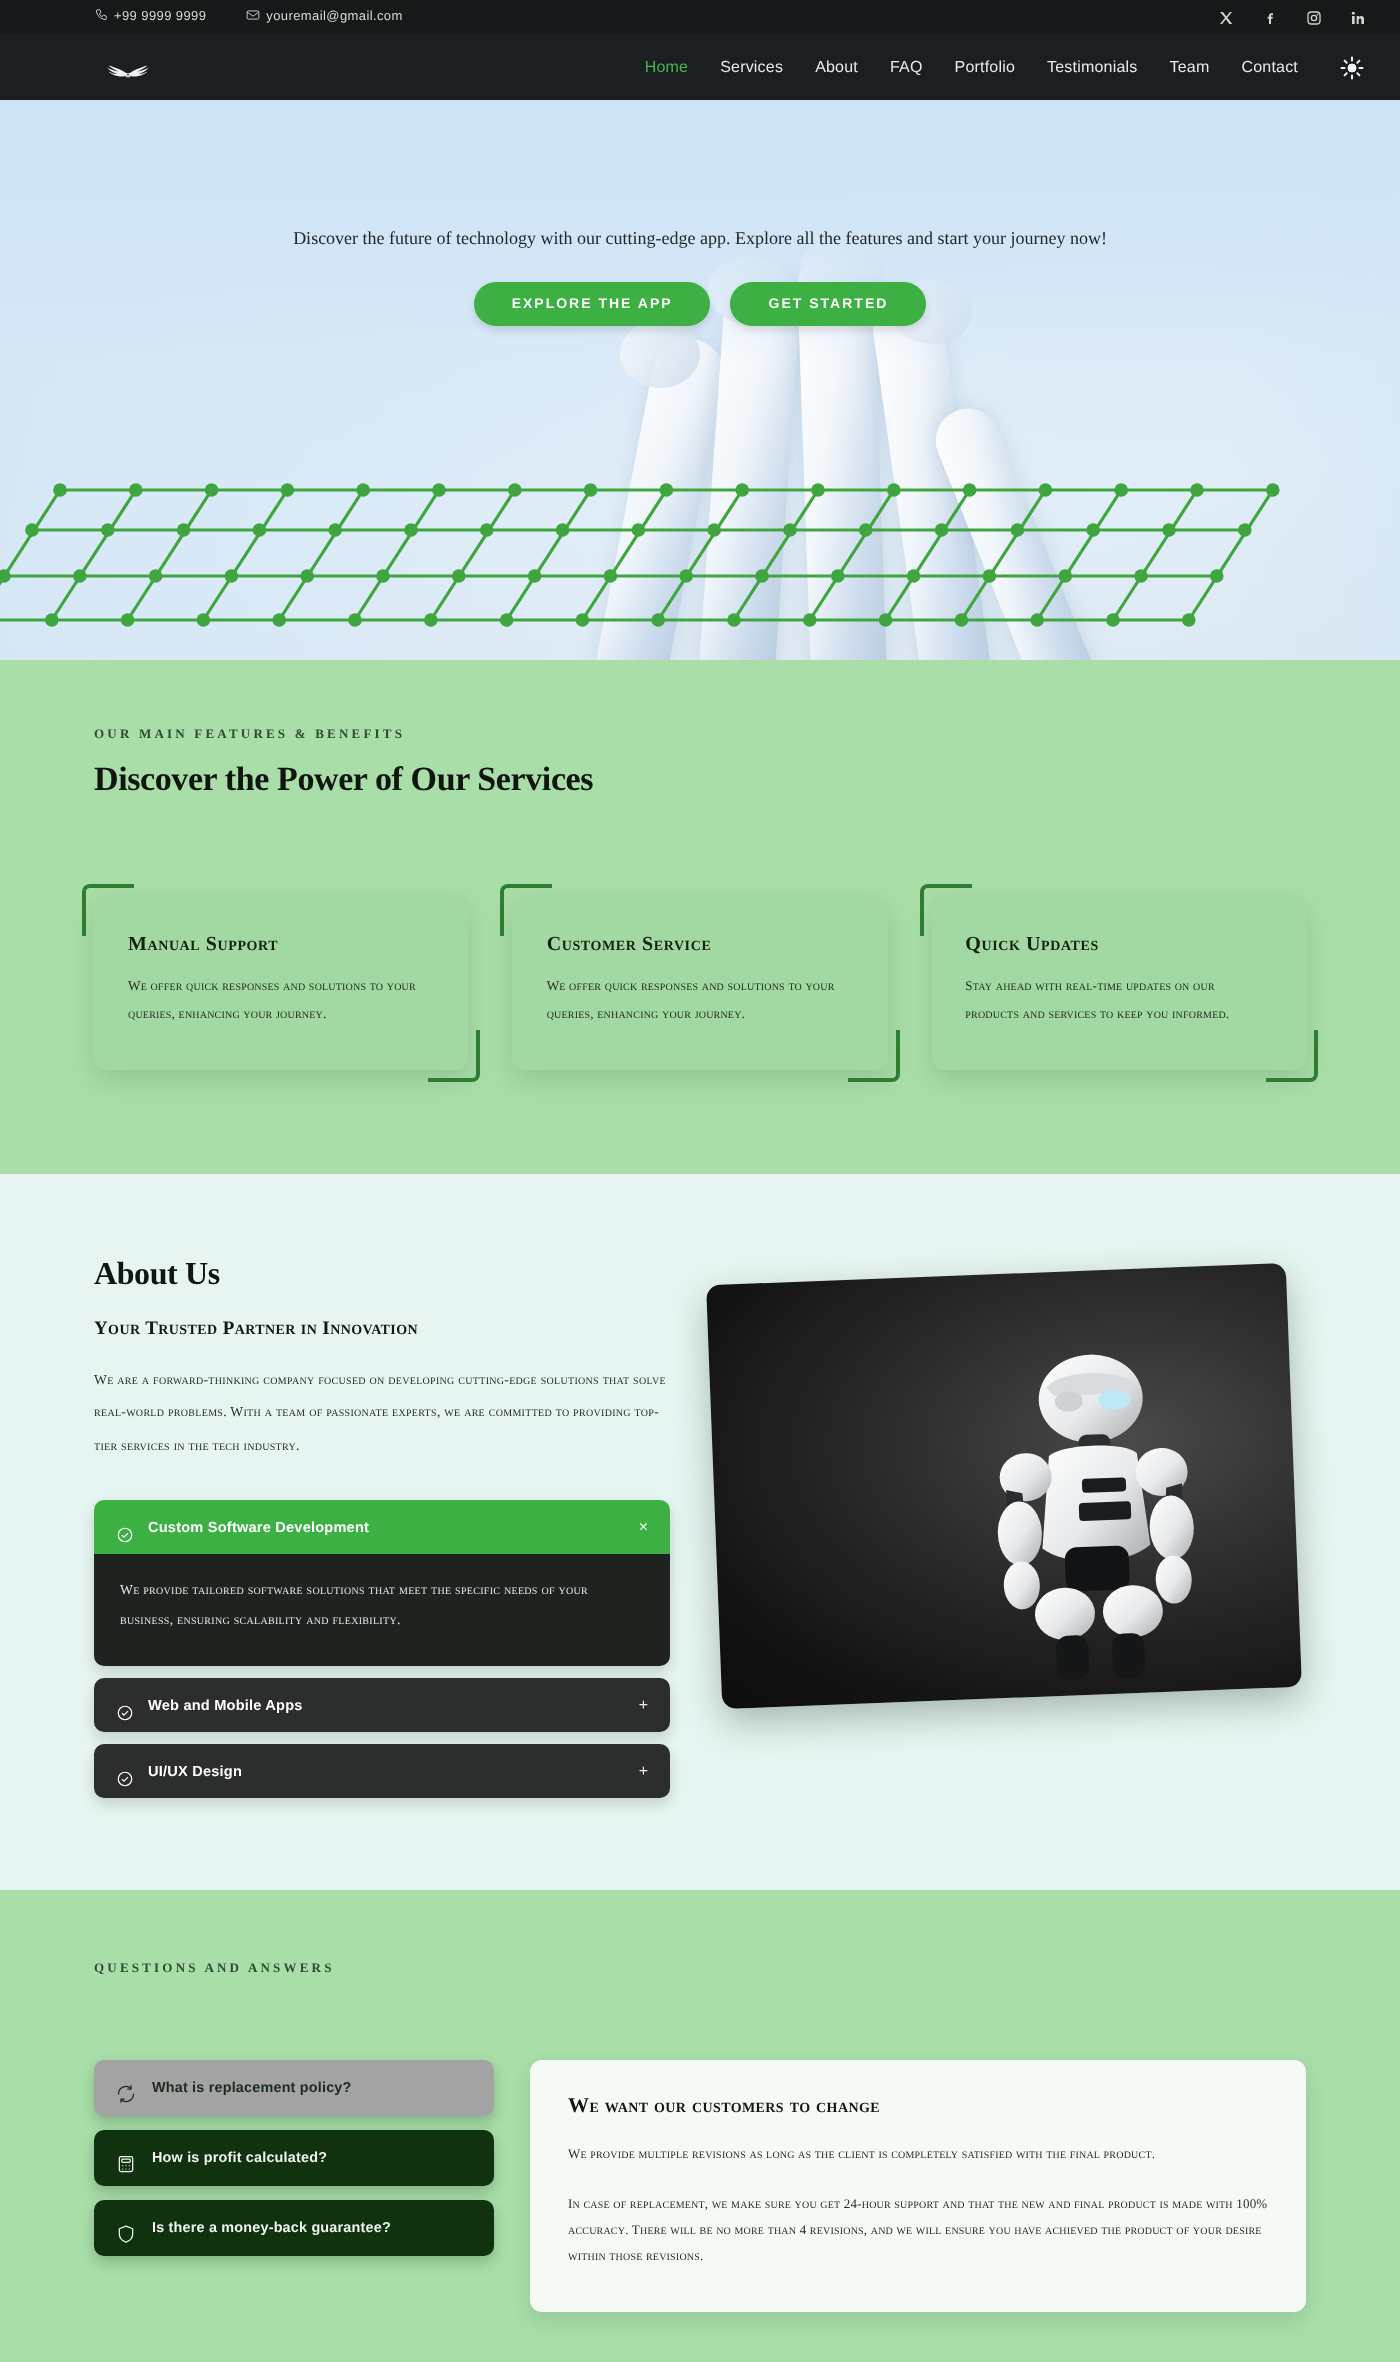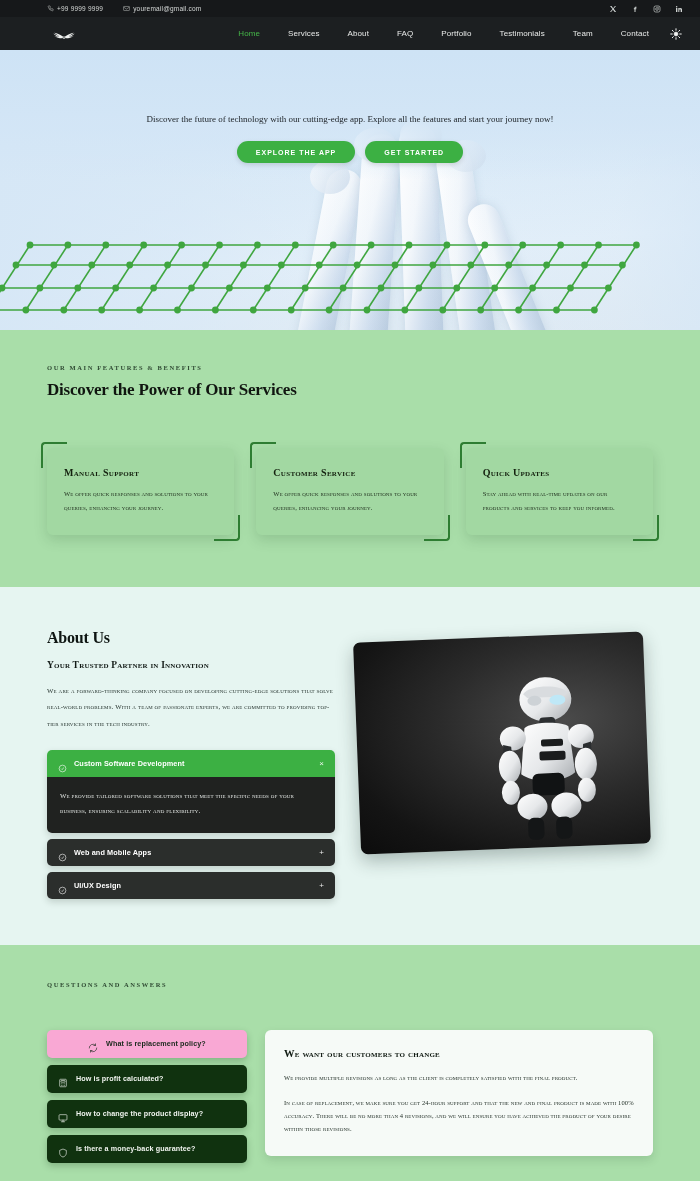--- a/index.html
+++ b/index.html
@@ -25,21 +25,21 @@
   .socials svg{width:8px;height:8px;fill:#cfd3d2;}
 
   
   .nav{
     height:33px;background:#1c1f21;display:flex;align-items:center;
     padding:0 17px 0 47px;
   }
   .logo{width:34px;height:20px;display:flex;align-items:center;justify-content:center;}
   .logo svg{width:34px;height:18px;}
   .nav-spacer{flex:1;}
-  .nav-links{display:flex;align-items:center;gap:12px;}
+  .nav-links{display:flex;align-items:center;gap:0;}
   .nav-link{
     color:#e8eae9;font-size:8px;padding:0 8px;white-space:nowrap;cursor:pointer;
     letter-spacing:.1px;
   }
   .nav-link.active{color:#45b649;}
   .theme-btn{margin-left:12px;width:14px;height:14px;display:flex;align-items:center;justify-content:center;cursor:pointer;}
   .theme-btn svg{width:12px;height:12px;stroke:#f2f4f3;fill:#f2f4f3;}
 
   
   .hero{
@@ -162,21 +162,21 @@
 
   
   .faq{background:#a9dea9;padding:36px 47px 64px 47px;}
   .faq-grid{display:flex;gap:18px;margin-top:42px;}
   .faq-list{width:200px;}
   .faq-tab{
     display:flex;align-items:center;height:28px;border-radius:5px;margin-bottom:7px;
     padding:0 11px;cursor:pointer;background:#10320f;color:#f0f4ef;
     box-shadow:0 3px 7px rgba(20,50,20,.25);
   }
-  .faq-tab.active{background:#f9a8d4;color:#1b2a1d;justify-content:center;}
+  .faq-tab.active{background:#a3a3a3;color:#1b2a1d;}
   .faq-tab .ft-ic{width:10px;height:10px;margin-right:8px;flex:none;}
   .faq-tab .ft-ic svg{width:10px;height:10px;fill:none;stroke:currentColor;stroke-width:1.5;}
   .faq-tab .ft-label{font-size:7.2px;font-weight:bold;letter-spacing:.1px;}
   .faq-panel{
     flex:1;background:#f6faf7;border-radius:6px;padding:18px 19px 20px 19px;
     align-self:flex-start;box-shadow:0 4px 10px rgba(30,60,35,.14);
   }
   .faq-panel h3{
     font-family:"Liberation Serif", serif;font-size:10.5px;color:#101a12;
     font-variant:small-caps;font-weight:bold;letter-spacing:.2px;
@@ -515,29 +515,20 @@
                 <rect x="4" y="3" width="16" height="18" rx="2"></rect>
                 <rect x="7" y="6" width="10" height="4" rx="1"></rect>
                 <path d="M8 14h.01M12 14h.01M16 14h.01M8 18h.01M12 18h.01M16 18h.01" stroke-linecap="round"></path>
               </svg>
           </span>
           <span class="ft-label">How is profit calculated?</span>
         </div>
         <div class="faq-tab">
           <span class="ft-ic">
             <svg viewBox="0 0 24 24">
-                <rect x="2.5" y="4" width="19" height="13" rx="2"></rect>
-                <path d="M8 21h8M12 17v4" stroke-linecap="round"></path>
-              </svg>
-          </span>
-          <span class="ft-label">How to change the product display?</span>
-        </div>
-        <div class="faq-tab">
-          <span class="ft-ic">
-            <svg viewBox="0 0 24 24">
                 <path d="M12 2.5l8 3.2v6c0 5-3.4 8.7-8 10-4.6-1.3-8-5-8-10v-6z" stroke-linejoin="round"></path>
               </svg>
           </span>
           <span class="ft-label">Is there a money-back guarantee?</span>
         </div>
       </div>
 
       <div class="faq-panel">
         <h3>We want our customers to change</h3>
         <p>We provide multiple revisions as long as the client is completely satisfied with the final product.</p>

